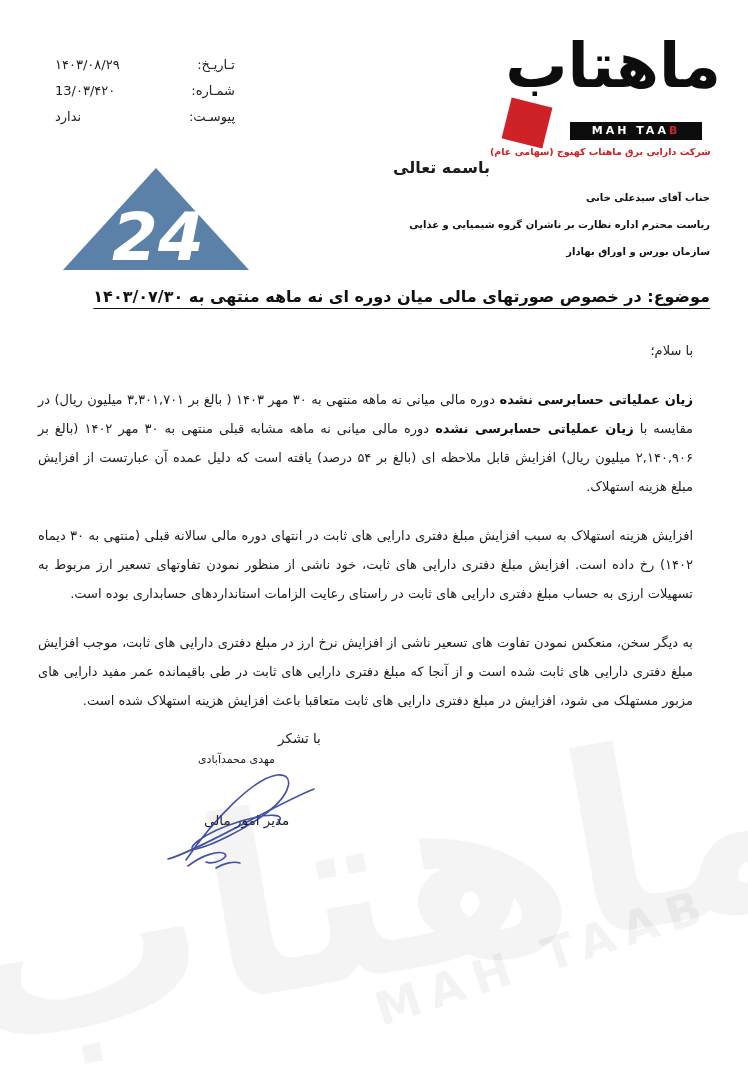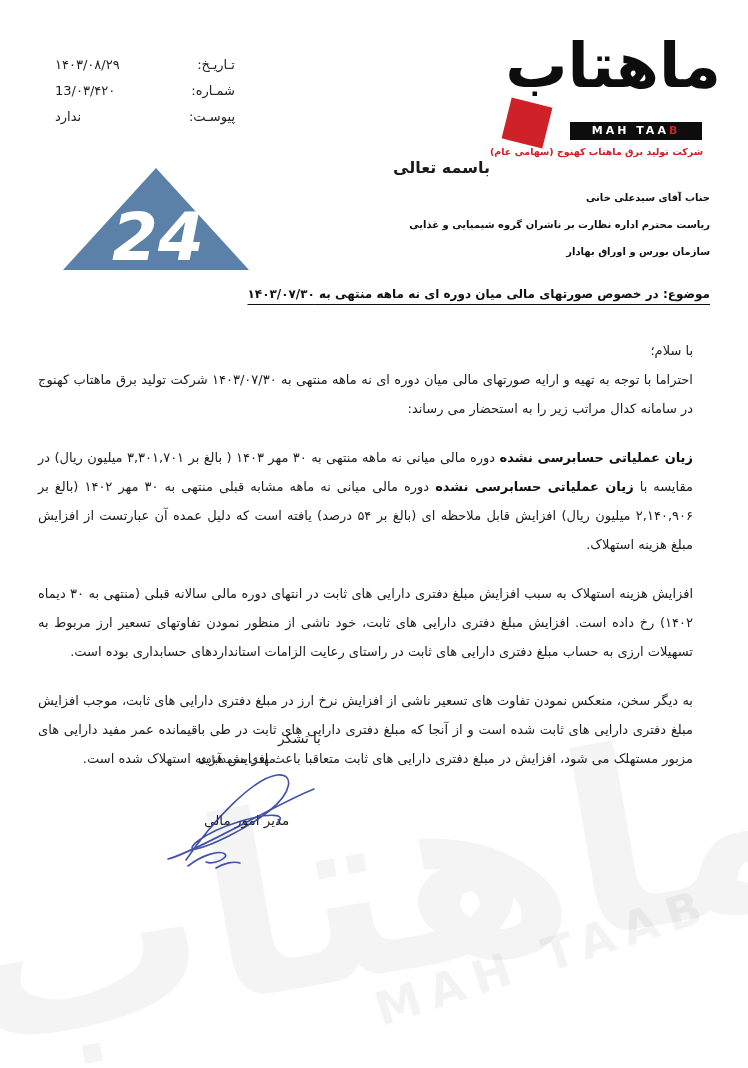--- a/index.html
+++ b/index.html
@@ -54,21 +54,21 @@
   
   .besmele{position:absolute;top:158px;left:393px;font-size:16px;font-weight:bold;}
   
   .recipient{
     position:absolute;top:184px;right:38px;width:480px;text-align:right;
     font-size:10px;font-weight:bold;line-height:27px;color:#111;
   }
   
   .subject{
     position:absolute;top:287px;right:38px;left:38px;text-align:right;
-    font-size:12px;font-weight:bold;color:#111;
+    font-size:16px;font-weight:bold;color:#111;
     text-decoration:underline;text-underline-offset:6px;
   }
   
   .body{
     position:absolute;top:336px;right:38px;left:38px;font-size:13px;line-height:29px;
     text-align:justify;color:#1c1c1c;
   }
   .body p{margin:0 17px 0 0;}
   .body .para{margin-top:20px;}
   .b{font-weight:bold;color:#111;}
@@ -100,21 +100,21 @@
       <div class="meta-row">
         <span class="lbl">پیوسـت:</span>
         <span class="val">ندارد</span>
       </div>
     </div>
 
     <div class="mahtaab">
       <div class="mt-callig">ماهتاب</div>
       <div class="mt-redsquare"></div>
       <div class="mt-band"><span>MAH TAA</span><span class="accent">B</span></div>
-      <div class="mt-tagline">شرکت تولید برق ماهتاب کهنوج (سهامی عام)</div>
+      <div class="mt-tagline">شرکت دارایی برق ماهتاب کهنوج (سهامی عام)</div>
     </div>
 
     <div class="besmele">باسمه تعالی</div>
 
     <div class="bourse">
       <svg width="190" height="106" viewBox="0 0 190 106">
         <polygon points="95,2 188,104 2,104" fill="#5b81a8"></polygon>
         <polygon points="95,2 110,19 55,80 55,104 38,104 38,72" fill="#ffffff" opacity="0.0"></polygon>
         <text x="97" y="94" font-size="66" font-weight="bold" font-style="italic" text-anchor="middle" fill="#ffffff" font-family="DejaVu Sans, sans-serif">24</text>
       </svg>
@@ -123,21 +123,20 @@
     <div class="recipient">
       <div>جناب آقای سیدعلی خانی</div>
       <div>ریاست محترم اداره نظارت بر ناشران گروه شیمیایی و غذایی</div>
       <div>سازمان بورس و اوراق بهادار</div>
     </div>
 
     <div class="subject">موضوع: در خصوص صورتهای مالی میان دوره ای نه ماهه منتهی به ۱۴۰۳/۰۷/۳۰</div>
 
     <div class="body">
       <p>با سلام؛</p>
-      <p>احتراما با توجه به تهیه و ارایه صورتهای مالی میان دوره ای نه ماهه منتهی به ۱۴۰۳/۰۷/۳۰ شرکت تولید برق ماهتاب کهنوج در سامانه کدال مراتب زیر را به استحضار می رساند:</p>
       <p class="para"><span class="b">زیان عملیاتی حسابرسی نشده</span><span> دوره مالی میانی نه ماهه منتهی به ۳۰ مهر ۱۴۰۳ ( بالغ بر ۳,۳۰۱,۷۰۱ میلیون ریال) در مقایسه با </span><span class="b">زیان عملیاتی حسابرسی نشده</span><span> دوره مالی میانی نه ماهه مشابه قبلی منتهی به ۳۰ مهر ۱۴۰۲ (بالغ بر ۲,۱۴۰,۹۰۶ میلیون ریال) افزایش قابل ملاحظه ای (بالغ بر ۵۴ درصد) یافته است که دلیل عمده آن عبارتست از افزایش مبلغ هزینه استهلاک.</span></p>
       <p class="para">افزایش هزینه استهلاک به سبب افزایش مبلغ دفتری دارایی های ثابت در انتهای دوره مالی سالانه قبلی (منتهی به ۳۰ دیماه ۱۴۰۲) رخ داده است. افزایش مبلغ دفتری دارایی های ثابت، خود ناشی از منظور نمودن تفاوتهای تسعیر ارز مربوط به تسهیلات ارزی به حساب مبلغ دفتری دارایی های ثابت در راستای رعایت الزامات استانداردهای حسابداری بوده است.</p>
       <p class="para">به دیگر سخن، منعکس نمودن تفاوت های تسعیر ناشی از افزایش نرخ ارز در مبلغ دفتری دارایی های ثابت، موجب افزایش مبلغ دفتری دارایی های ثابت شده است و از آنجا که مبلغ دفتری دارایی های ثابت در طی باقیمانده عمر مفید دارایی های مزبور مستهلک می شود، افزایش در مبلغ دفتری دارایی های ثابت متعاقبا باعث افزایش هزینه استهلاک شده است.</p>
     </div>
 
     <div class="sig-thanks">با تشکر</div>
     <div class="sig-name">مهدی محمدآبادی</div>
     <div class="sig-role">مدیر امور مالی</div>
     <svg class="sig-scribble" viewBox="0 0 180 110">
       <g stroke="#2e3f9e" stroke-width="1.6" fill="none" opacity="0.9" stroke-linecap="round">

